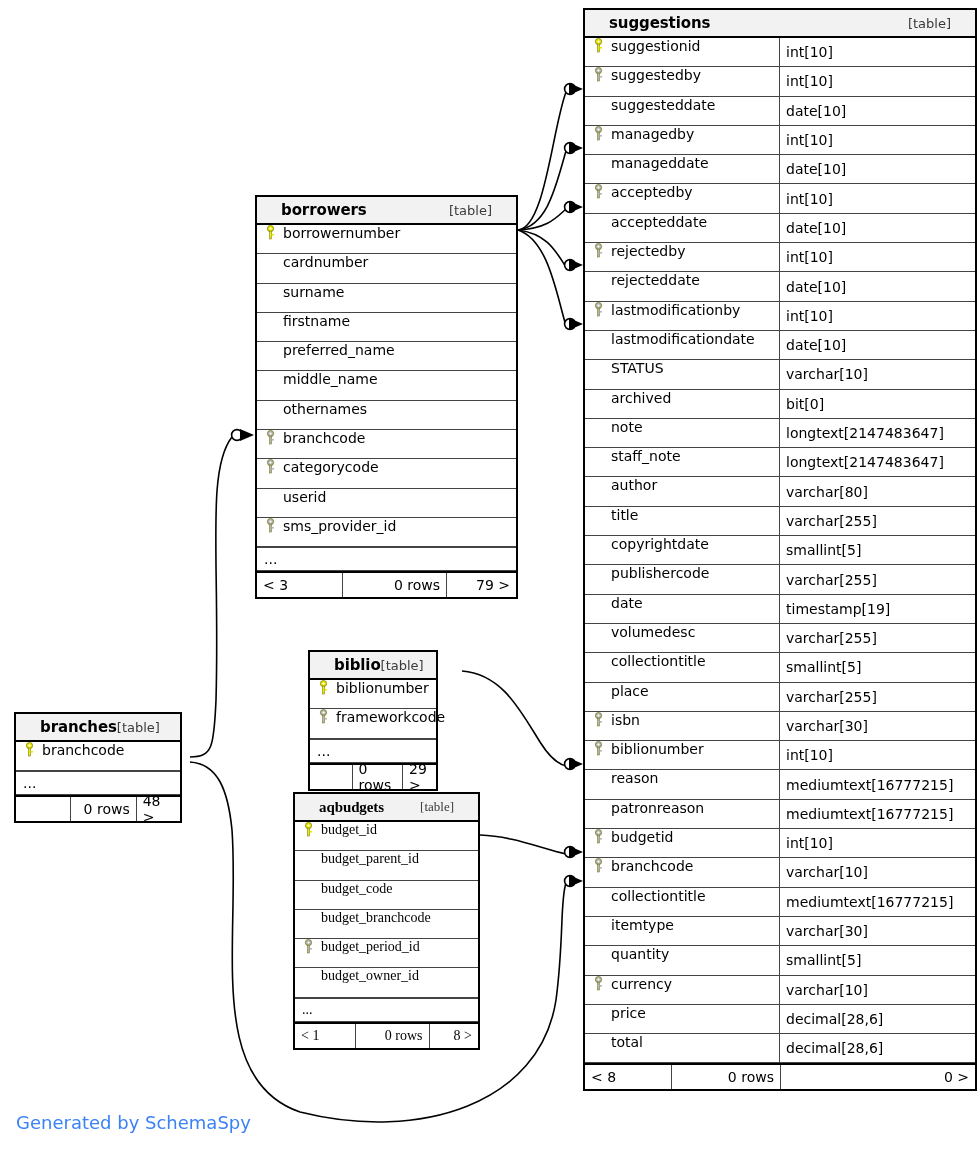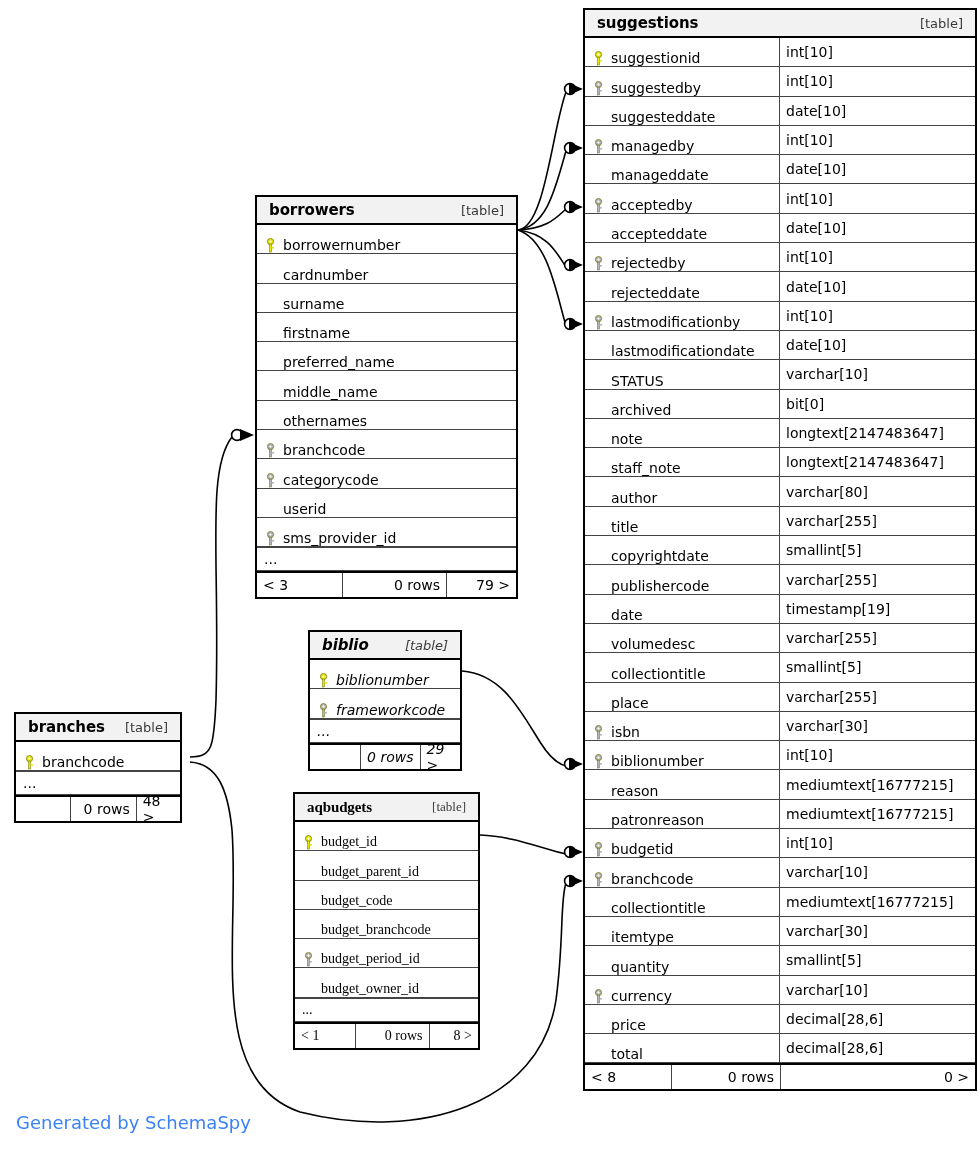--- a/index.html
+++ b/index.html
@@ -6,31 +6,31 @@
   body{
     width:980px;height:1168px;position:relative;
     font-family:"DejaVu Sans","Liberation Sans",sans-serif;
     color:#000;overflow:hidden;
   }
   #edges{position:absolute;left:0;top:0;width:980px;height:1168px;pointer-events:none;}
   .table-box{position:absolute;border:2px solid #000;background:#fff;box-sizing:border-box;}
   .tbl-header{
     display:flex;align-items:center;justify-content:space-between;
     background:#f2f2f2;border-bottom:2px solid #000;
-    padding:3px 12px;box-sizing:border-box;height:28px;
+    padding:3px 24px;box-sizing:border-box;height:28px;
   }
   .tbl-name{font-weight:bold;font-size:15px;letter-spacing:-0.1px;}
   .tbl-tag{font-size:13px;color:#3a3a3a;}
   .row{
     display:flex;align-items:stretch;border-bottom:1px solid #444;
     box-sizing:border-box;height:29.3px;
   }
   .row:last-of-type{border-bottom:none;}
   .cell-name{
-    display:flex;align-items:flex-end;gap:6px;
+    display:flex;align-items:flex-start;gap:6px;
     padding:0 6px 0 7px;box-sizing:border-box;font-size:14px;
     flex:0 0 auto;
   }
   .cell-type{
     display:flex;align-items:center;padding:8px 6px;box-sizing:border-box;
     font-size:14px;border-left:1px solid #444;flex:1 1 auto;
   }
   .wide .cell-name{width:194px;}
   .keyslot{width:13px;flex:0 0 13px;display:flex;align-items:center;justify-content:center;}
   .ellipsis-row{
@@ -530,21 +530,21 @@
       </span>
     </div>
     <div class="ellipsis-row">...</div>
     <div class="footer">
       <div class="f-left" style="width:33%">&lt; 3</div>
       <div class="f-mid" style="width:40%">0 rows</div>
       <div class="f-right" style="flex:1">79 &gt;</div>
     </div>
   </div>
 
-<div class="table-box" id="tbl-biblio" style="left:308px;top:630px;width:154px;font-style:italic;">
+<div class="table-box" id="tbl-biblio" style="left:308px;top:650px;width:130px;">
     <div class="tbl-header">
       <span class="tbl-name">biblio</span>
       <span class="tbl-tag">[table]</span>
     </div>
     <div class="row">
       <span class="cell-name">
         <span class="keyslot">
           <svg class="key" width="11" height="15" viewBox="0 0 11 15">
             <circle cx="5.5" cy="3.6" r="3.1" fill="#e8e800" stroke="#6b6b00" stroke-width="0.7"></circle>
             <circle cx="5.5" cy="3.6" r="1.1" fill="#ffffff"></circle>

